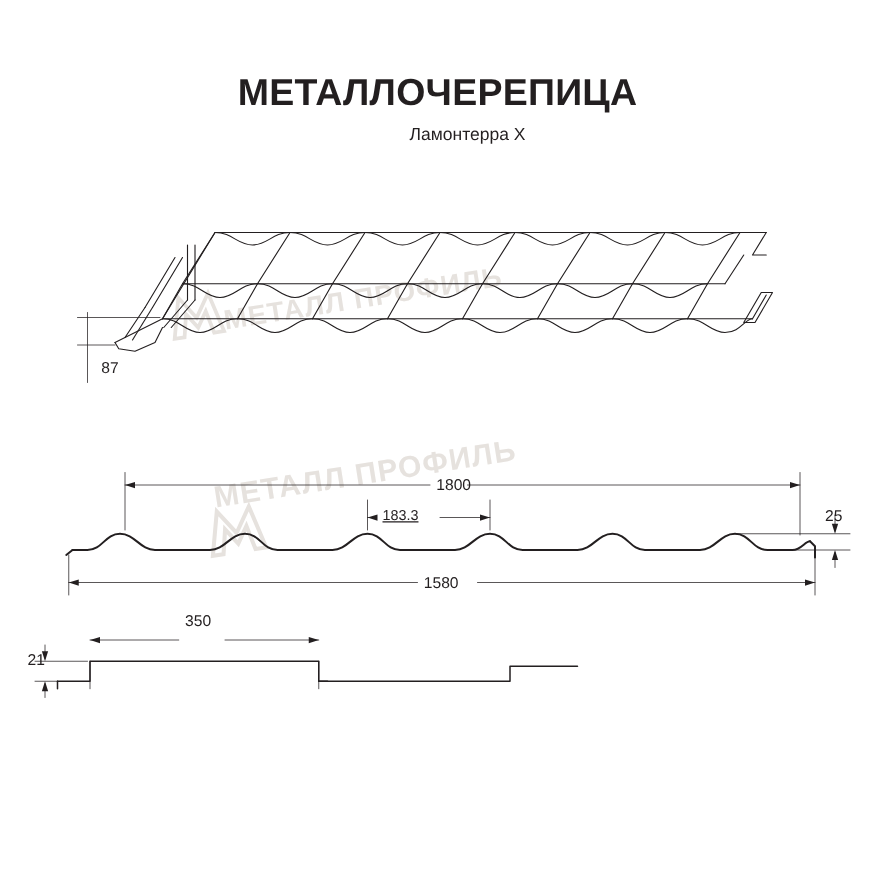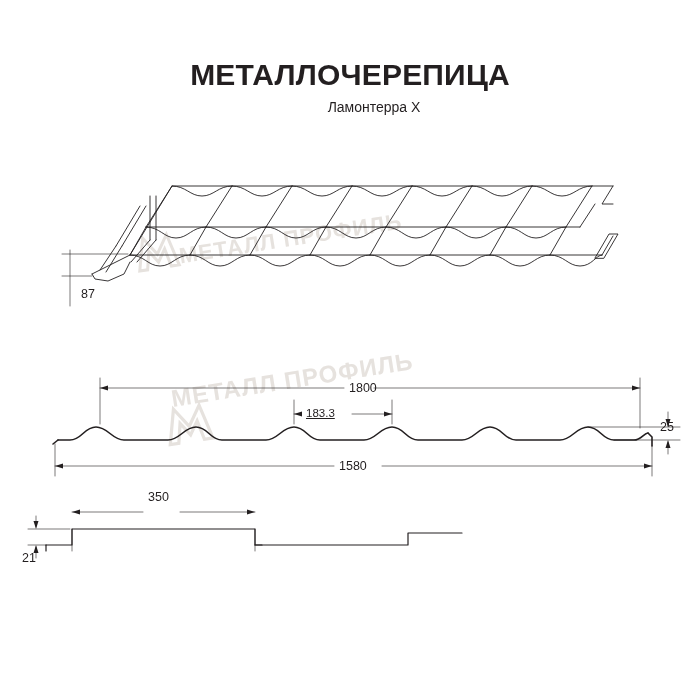--- a/index.html
+++ b/index.html
@@ -253,19 +253,19 @@
         <path d="M36 547 L36 558" stroke-width="0.6"></path>
       </g>
 
     </g>
   </svg>
 
   <div class="dim-label" style="left:81px; top:287px;">87</div>
 
   <div class="dim-label" style="left:349px; top:381px;">1800</div>
   <div class="dim-label small" style="left:306px; top:407px;text-decoration:underline;">183.3</div>
-  <div class="dim-label" style="left:660px; top:420px;">25</div>
+  <div class="dim-label" style="left:660px; top:406px;">25</div>
   <div class="dim-label" style="left:339px; top:459px;">1580</div>
 
   <div class="dim-label" style="left:148px; top:490px;">350</div>
-  <div class="dim-label" style="left:22px; top:551px;text-align:center;">21</div>
+  <div class="dim-label" style="left:22px; top:521px;text-align:center;">21</div>
 
 </div>
 
 </body></html>

